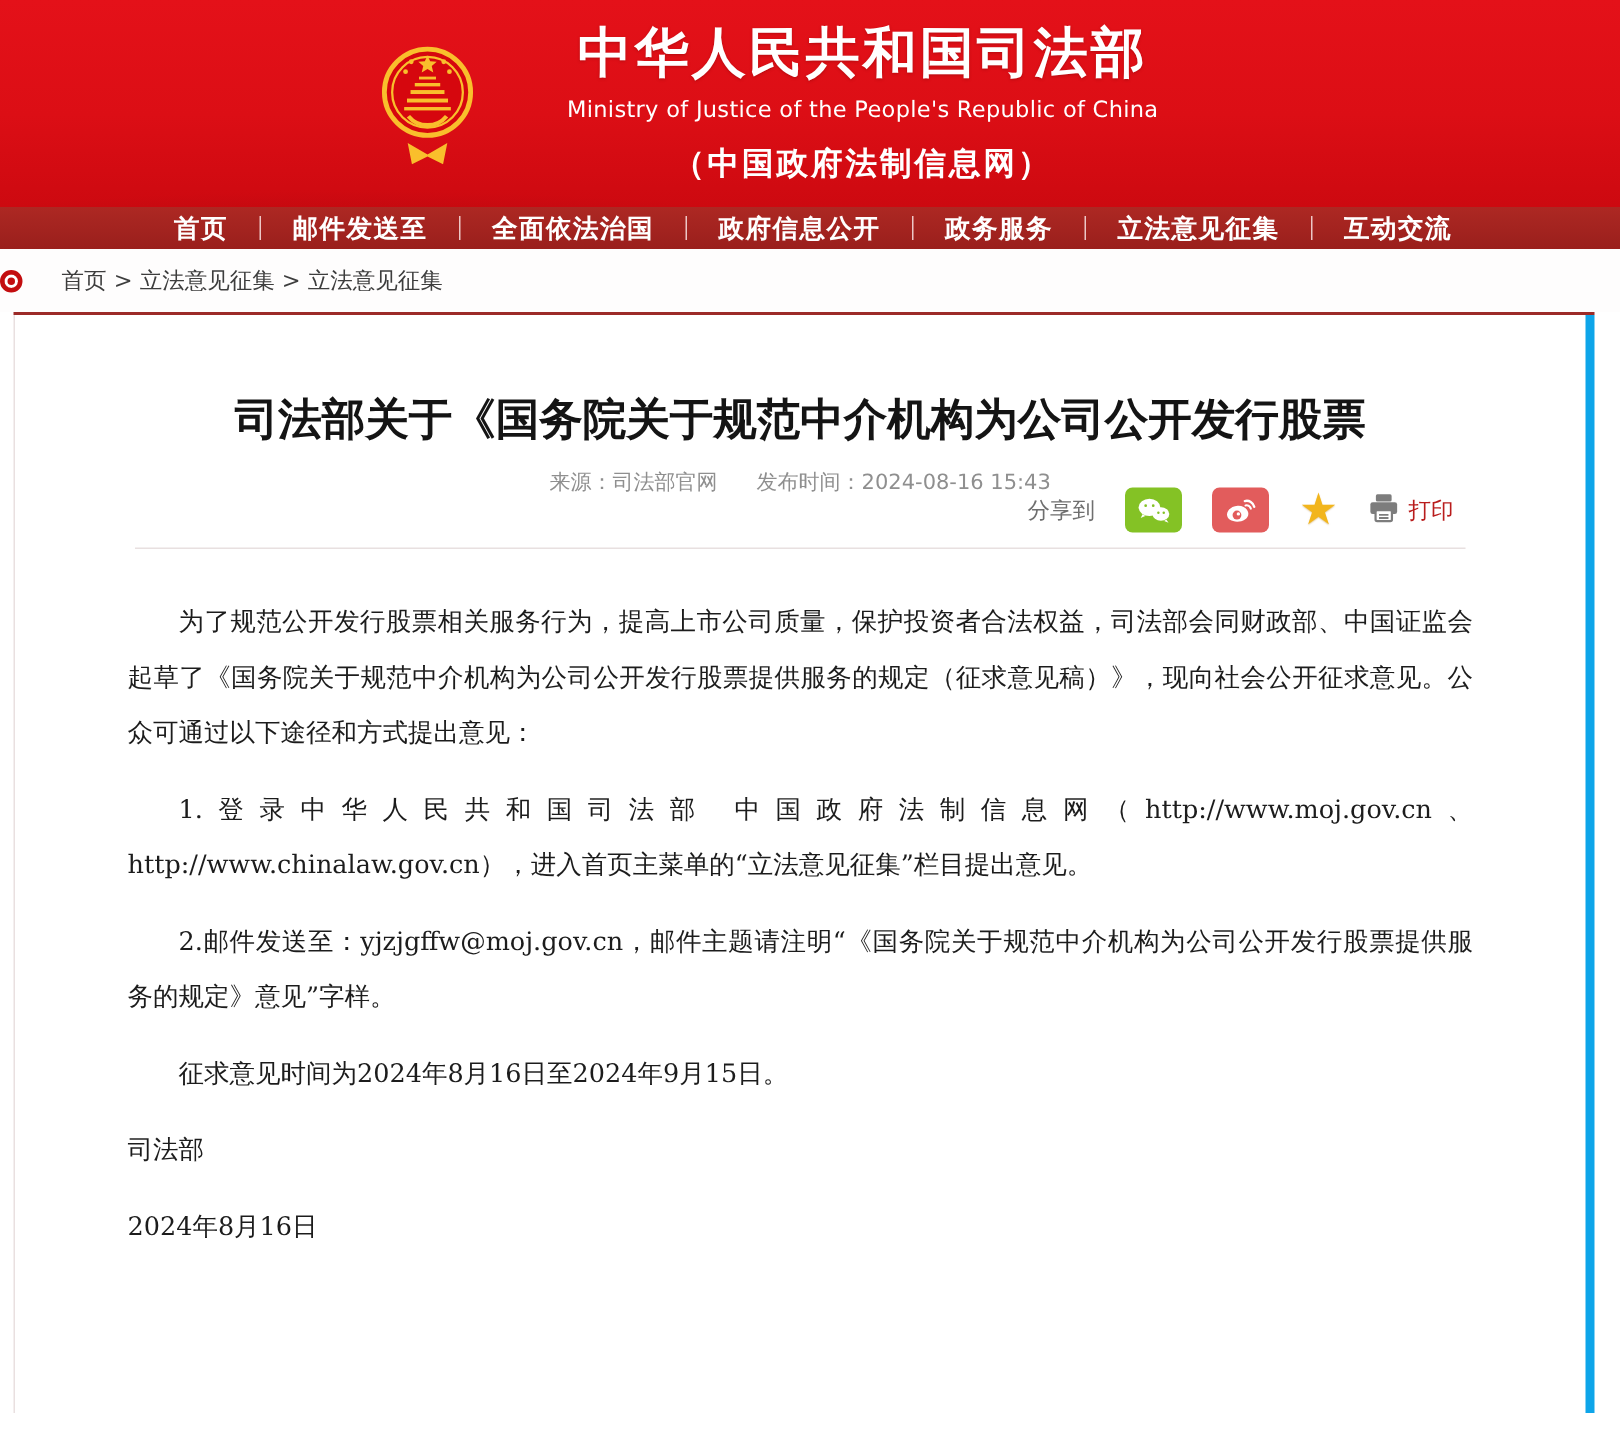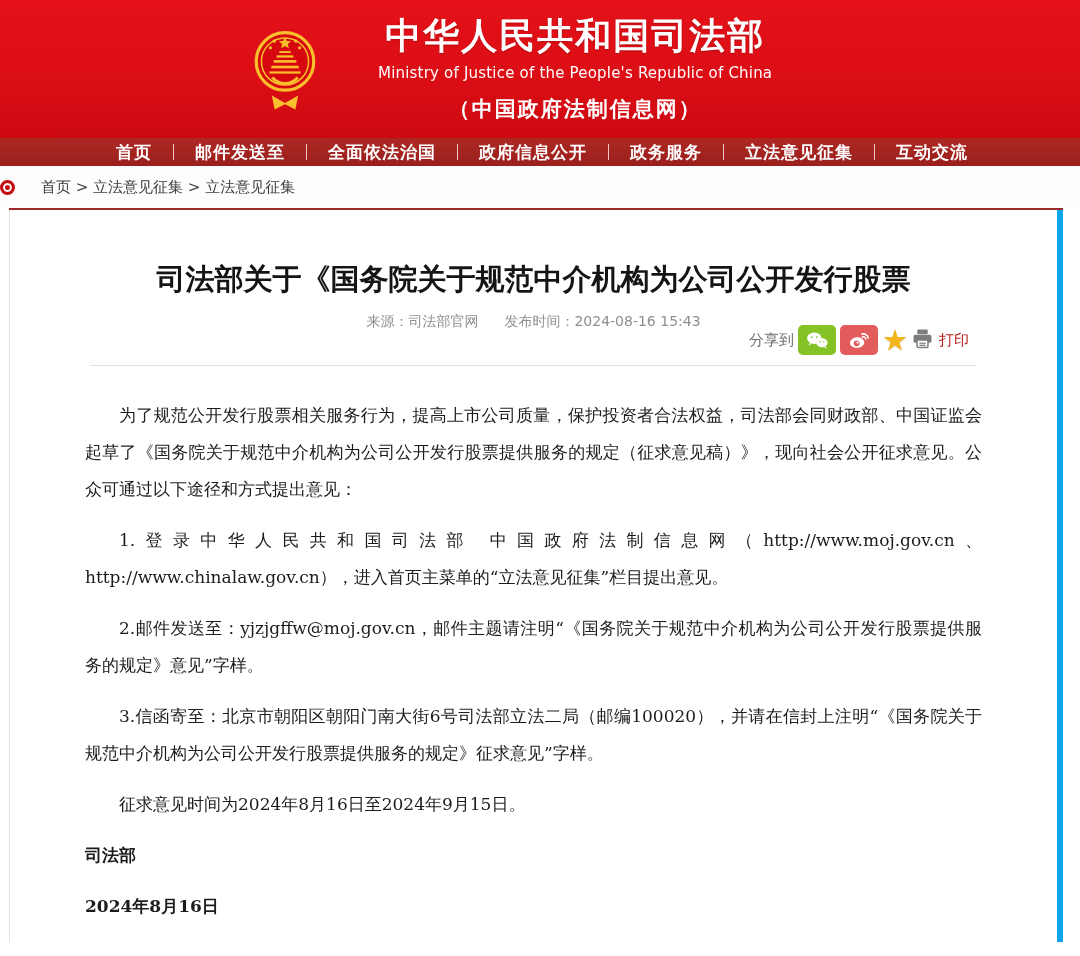--- a/index.html
+++ b/index.html
@@ -63,37 +63,37 @@
   .art-title{
     margin:46px 56px 0;text-align:center;color:#141414;
     font-family:"DejaVu Serif","Liberation Serif",serif;
     font-size:29px;font-weight:bold;line-height:47px;
   }
   .art-title span{display:block;}
   .meta{margin-top:10px;text-align:center;font-size:14px;color:#8f8f8f;}
   .meta .m-gap{display:inline-block;width:26px;}
   .share-row{
     display:flex;align-items:center;justify-content:flex-end;
-    gap:4px;height:34px;margin-top:-8px;padding-right:88px;
+    gap:20px;height:34px;margin-top:-8px;padding-right:88px;
   }
   .share-label{font-size:15px;color:#6f6f6f;}
   .share-btn{border:0;padding:0;background:transparent;cursor:pointer;display:flex;align-items:center;gap:6px;}
   .badge{width:38px;height:30px;border-radius:5px;display:flex;align-items:center;justify-content:center;}
   .badge.wechat{background:#84c225;}
   .badge.weibo{background:#e25c5c;}
   .star-glyph{font-size:29px;line-height:30px;color:#f2b51c;text-shadow:0 1px 1px rgba(180,120,0,.4);}
   .print-label{font-size:15px;color:#b91c1c;}
   .divider{margin:8px 80px 0;border-top:1px solid #e8e0e0;}
   
   .art-body{
     margin:31px 75px 0;color:#1c1c1c;font-size:17px;line-height:37px;
     font-family:"DejaVu Serif","Liberation Serif",serif;
   }
   .art-body p{margin:0 0 14px;text-indent:2em;text-align:justify;}
-  .sig{text-align:right;text-indent:0 !important;margin-top:14px !important;font-weight:bold;}
+  .sig{text-align:right;text-indent:0 !important;margin-top:14px !important;}
   .sig.date{margin-top:12px !important;}
 </style>
 </head>
 <body>
 
 <header class="banner">
   <div class="banner-inner">
     <div class="emblem">
       <svg viewBox="0 0 70 92" width="66" height="90" aria-hidden="true">
         <path d="M21 74 L35 82 L49 74 L46 89 L35 83.5 L24 89 Z" fill="#f9bf2c"></path>
@@ -196,19 +196,18 @@
       <span class="print-label">打印</span>
     </button>
   </div>
 
   <div class="divider"></div>
 
   <div class="art-body">
     <p>为了规范公开发行股票相关服务行为，提高上市公司质量，保护投资者合法权益，司法部会同财政部、中国证监会起草了《国务院关于规范中介机构为公司公开发行股票提供服务的规定（征求意见稿）》，现向社会公开征求意见。公众可通过以下途径和方式提出意见：</p>
     <p>1.登录中华人民共和国司法部 中国政府法制信息网（http://www.moj.gov.cn、http://www.chinalaw.gov.cn），进入首页主菜单的“立法意见征集”栏目提出意见。</p>
     <p>2.邮件发送至：yjzjgffw@moj.gov.cn，邮件主题请注明“《国务院关于规范中介机构为公司公开发行股票提供服务的规定》意见”字样。</p>
-    <p>3.信函寄至：北京市朝阳区朝阳门南大街6号司法部立法二局（邮编100020），并请在信封上注明“《国务院关于规范中介机构为公司公开发行股票提供服务的规定》征求意见”字样。</p>
     <p>征求意见时间为2024年8月16日至2024年9月15日。</p>
     <p class="sig">司法部</p>
     <p class="sig date">2024年8月16日</p>
   </div>
 
 </main>
 
 </body></html>

